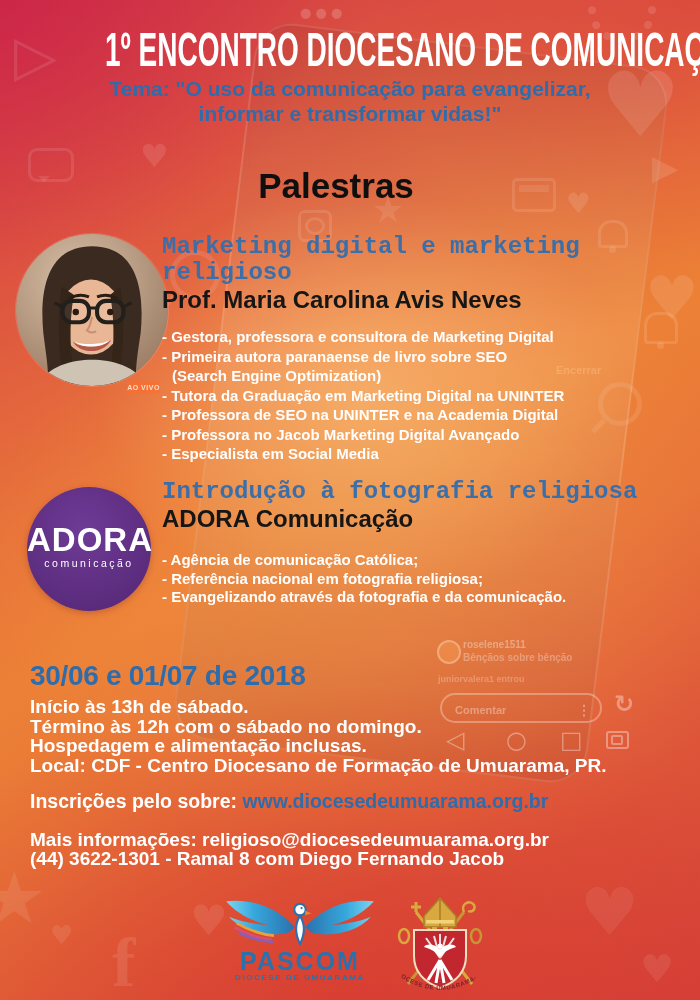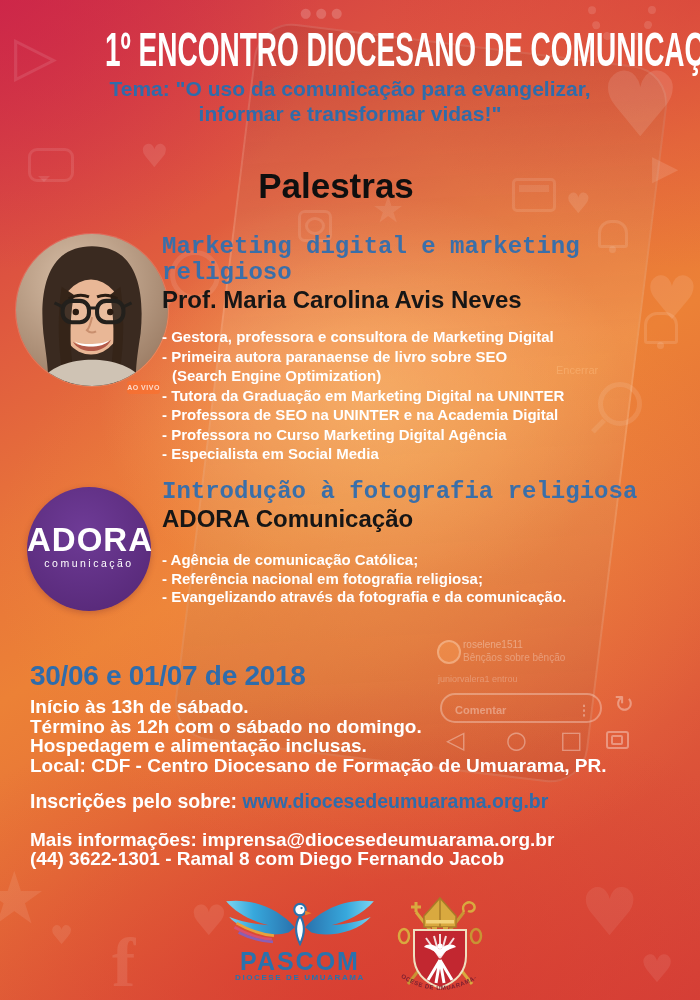--- a/index.html
+++ b/index.html
@@ -24,21 +24,21 @@
   .cam{position:absolute;border:3px solid rgba(255,255,255,.12);border-radius:7px;}
   .cam::after{content:"";position:absolute;inset:4px;border:3px solid rgba(255,255,255,.12);border-radius:50%;}
   .card{position:absolute;border:3px solid rgba(255,255,255,.12);border-radius:5px;}
   .card::after{content:"";position:absolute;left:4px;right:4px;top:4px;height:7px;background:rgba(255,255,255,.10);}
   .bell{position:absolute;border:3px solid rgba(255,255,255,.12);border-radius:13px 13px 3px 3px;}
   .bell::after{content:"";position:absolute;left:50%;bottom:-8px;width:7px;height:7px;margin-left:-4px;border-radius:50%;background:rgba(255,255,255,.12);}
   .bubble{position:absolute;border:3px solid rgba(255,255,255,.10);border-radius:9px;}
   .bubble::after{content:"";position:absolute;bottom:-9px;left:7px;border:6px solid transparent;border-top-color:rgba(255,255,255,.10);}
   .gear{position:absolute;border:8px dotted rgba(255,255,255,.12);border-radius:50%;}
   
-  .ui{position:absolute;color:rgba(255,255,255,.34);font-weight:normal;text-align:right;}
+  .ui{position:absolute;color:rgba(255,255,255,.34);font-weight:bold;text-align:right;}
   .live-badge{position:absolute;left:127px;top:381px;width:33px;height:13px;border-radius:3px;
     background:rgba(255,110,40,.55);color:rgba(255,255,255,.75);font-size:7px;font-weight:bold;
     text-align:center;line-height:13px;letter-spacing:.5px;}
   .ui-avatar{position:absolute;left:437px;top:640px;width:20px;height:20px;border-radius:50%;
     border:2px solid rgba(255,255,255,.28);background:rgba(255,165,90,.35);}
   .ui-pill{position:absolute;left:440px;top:693px;width:162px;height:30px;border-radius:17px;
     border:2px solid rgba(255,255,255,.30);color:rgba(255,255,255,.34);font-size:11px;font-weight:bold;
     line-height:30px;padding-left:13px;box-sizing:border-box;}
   .ui-pill .dots{position:absolute;right:9px;top:0;font-size:14px;}
   .navrow span{position:absolute;color:rgba(255,255,255,.35);font-family:"DejaVu Sans",sans-serif;}
@@ -166,21 +166,21 @@
 
   <div class="talk talk1">
     <div class="topic">Marketing digital e marketing religioso</div>
     <div class="speaker">Prof. Maria Carolina Avis Neves</div>
     <div class="bullets">
       <div class="bullet">- Gestora, professora e consultora de Marketing Digital</div>
       <div class="bullet">- Primeira autora paranaense de livro sobre SEO</div>
       <div class="bullet cont">(Search Engine Optimization)</div>
       <div class="bullet">- Tutora da Graduação em Marketing Digital na UNINTER</div>
       <div class="bullet">- Professora de SEO na UNINTER e na Academia Digital</div>
-      <div class="bullet">- Professora no Curso Marketing Digital Agência</div>
+      <div class="bullet">- Professora no Jacob Marketing Digital Avançado</div>
       <div class="bullet">- Especialista em Social Media</div>
     </div>
   </div>
 
   <div class="adora">
     <div class="adora-name">ADORA</div>
     <div class="adora-tag">comunicação</div>
   </div>
 
   <div class="talk talk2">
@@ -199,21 +199,21 @@
       <div>Início às 13h de sábado.</div>
       <div>Término às 12h com o sábado no domingo.</div>
       <div>Hospedagem e alimentação inclusas.</div>
       <div>Local: CDF - Centro Diocesano de Formação de Umuarama, PR.</div>
     </div>
   </div>
 
   <div class="registration"><span>Inscrições pelo sobre: </span><span class="site">www.diocesedeumuarama.org.br</span></div>
 
   <div class="contact">
-    <div><span>Mais informações: </span><span>imprensa@diocesedeumuarama.org.br</span></div>
+    <div><span>Mais informações: </span><span>religioso@diocesedeumuarama.org.br</span></div>
     <div>(44) 3622-1301 - Ramal 8 com Diego Fernando Jacob</div>
   </div>
 
   <div class="pascom">
     <svg width="160" height="52" viewBox="0 0 150 50">
       <defs>
         <linearGradient id="wr" x1="0" y1="0" x2="1" y2="0">
           <stop offset="0" stop-color="#2a72ad"></stop>
             <stop offset=".6" stop-color="#37a8dc"></stop>
             <stop offset="1" stop-color="#7cd6f2"></stop>

